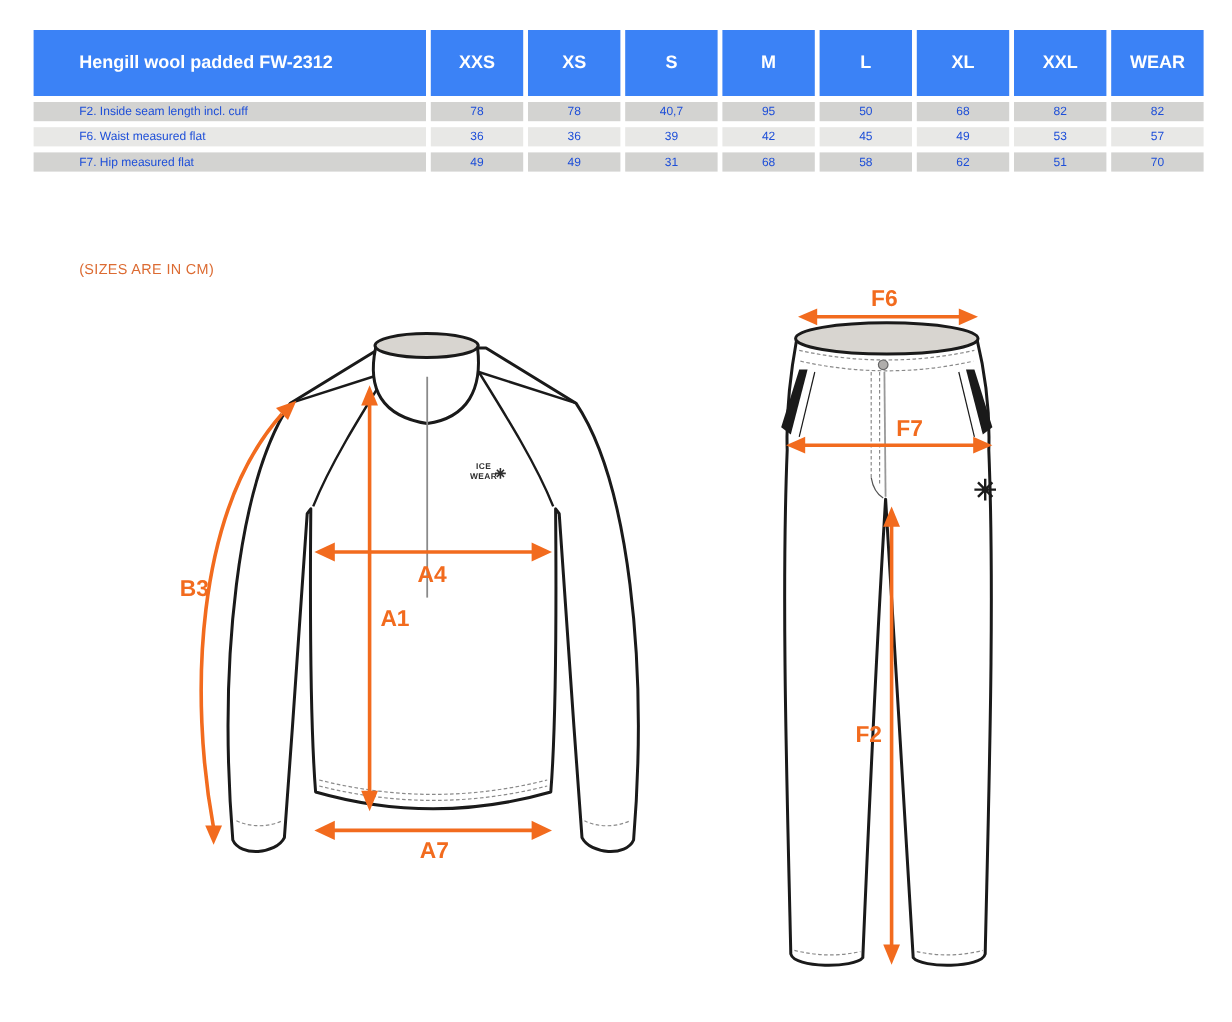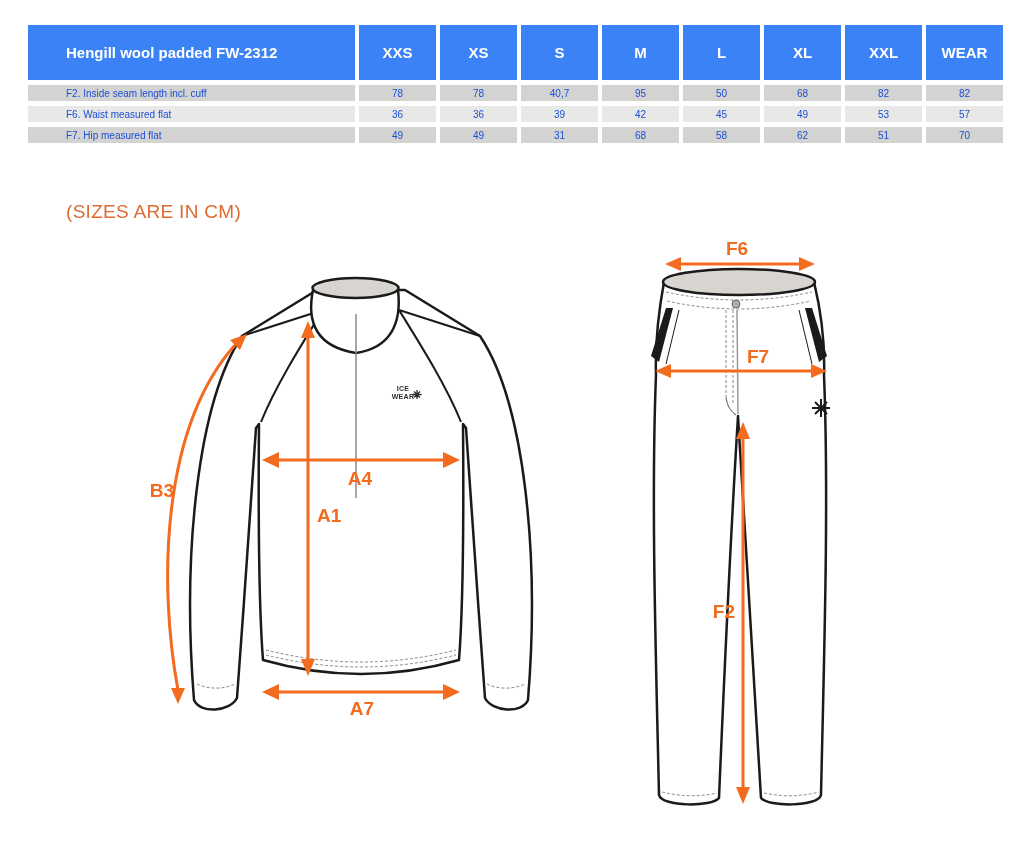--- a/index.html
+++ b/index.html
@@ -14,22 +14,22 @@
     background:#3b82f6;color:#ffffff;font-weight:bold;font-size:15px;
     height:55px;width:77px;text-align:center;vertical-align:middle;}
   table.size-table th.first{
     width:327px;text-align:left;padding-left:38px;}
   table.size-table td{
     background:#d3d3d1;color:#1d4ed8;font-size:10px;height:16px;width:77px;
     text-align:center;vertical-align:middle;}
   table.size-table td.first{text-align:left;padding-left:38px;}
   table.size-table tr.light td{background:#e8e8e6;}
 
-  .units-note{position:absolute;left:66px;top:201px;color:#dc6b32;
-    font-size:19px;letter-spacing:.3px;}
+  .units-note{position:absolute;left:66px;top:217px;color:#dc6b32;
+    font-size:12px;letter-spacing:.3px;}
 
   
   .diagram{position:absolute;}
   #sweater-svg{left:140px;top:252px;}
   #pants-svg{left:620px;top:240px;}
   svg text{font-family:"Liberation Sans",sans-serif;}
   .outline{fill:#ffffff;stroke:#1a1a1a;stroke-width:2.5;stroke-linejoin:round;}
   .seam{fill:none;stroke:#1a1a1a;stroke-width:2;}
   .stitch{fill:none;stroke:#8a8a8a;stroke-width:1;stroke-dasharray:3 2;}
   .grayfill{fill:#d8d5d0;stroke:#1a1a1a;stroke-width:2.5;}

